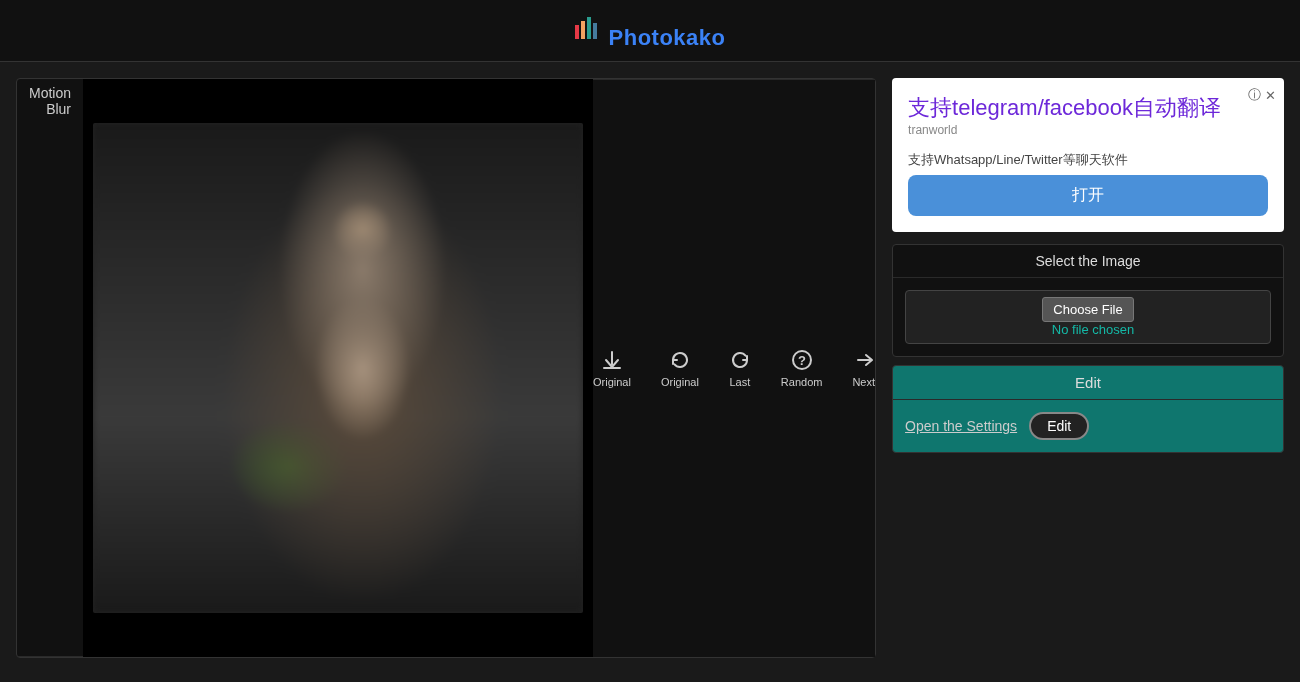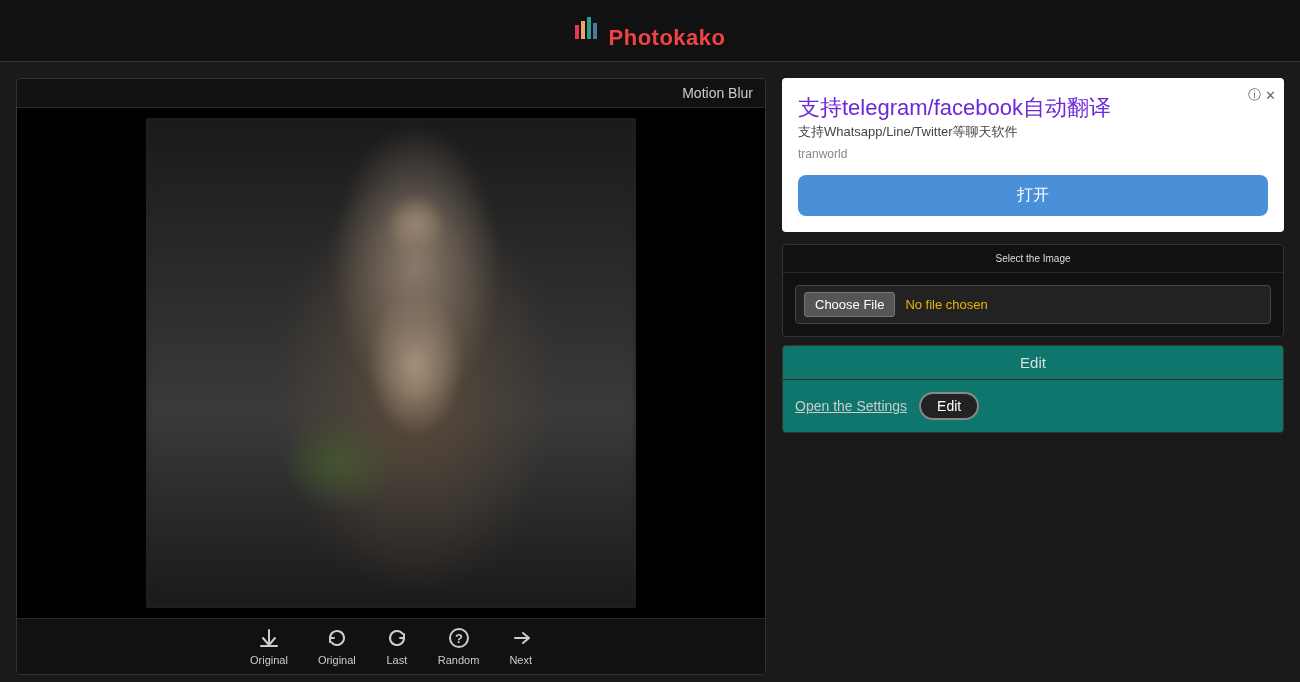--- a/index.html
+++ b/index.html
@@ -21,42 +21,42 @@
       padding: 10px 0;
       border-bottom: 1px solid #333;
     }
     #header .logo-icon {
       margin-right: 8px;
       font-size: 22px;
     }
     #header .site-title {
       font-size: 22px;
       font-weight: bold;
-      color: #ef4444;
+      color: #3b82f6;
       letter-spacing: 0.5px;
       margin-top: 15px;
     }
 
     
     #main-container {
       display: flex;
       padding: 16px;
       gap: 16px;
     }
 
     
     #left-panel {
       background: #111;
       border: 1px solid #333;
       border-radius: 4px;
       flex: 0 0 750px;
       min-height: 580px;
       position: relative;
       display: flex;
-      flex-direction: column;
+      flex-direction: row;
     }
 
     #panel-title {
       text-align: right;
       padding: 6px 12px;
       font-size: 14px;
       color: #ccc;
       border-bottom: 1px solid #2a2a2a;
     }
 
@@ -180,49 +180,50 @@
     
     #select-section {
       background: #111;
       border: 1px solid #333;
       border-radius: 4px;
       margin-bottom: 8px;
     }
     #select-header {
       text-align: center;
       padding: 8px;
-      font-size: 10px;
+      font-size: 14px;
       color: #ddd;
       border-bottom: 1px solid #2a2a2a;
     }
     #select-body {
       padding: 12px;
     }
     #file-input-wrapper {
       background: #222;
       border: 1px solid #444;
       border-radius: 4px;
       padding: 6px 8px;
       display: flex;
       align-items: center;
       gap: 0;
+      flex-direction: column;
     }
     #choose-file-btn {
       background: #555;
       color: #fff;
       border: 1px solid #777;
       border-radius: 3px;
       padding: 4px 10px;
       font-size: 13px;
       cursor: pointer;
       white-space: nowrap;
     }
     #file-status {
       font-size: 13px;
-      color: #eab308;
+      color: #14b8a6;
       margin-left: 10px;
     }
 
     
     #edit-section {
       background: #0f766e;
       border: 1px solid #333;
       border-radius: 4px;
     }
     #edit-header {
@@ -337,22 +338,22 @@
   </div>
 
   <div id="right-panel">
 
     <div id="ad-box">
       <div id="ad-close">
         <span>ⓘ</span>
         <span>✕</span>
       </div>
       <div id="ad-title">支持telegram/facebook自动翻译</div>
+      <div id="ad-source">tranworld</div>
       <div id="ad-subtitle">支持Whatsapp/Line/Twitter等聊天软件</div>
-      <div id="ad-source">tranworld</div>
       <button id="ad-button">打开</button>
     </div>
 
     <div id="select-section">
       <div id="select-header">Select the Image</div>
       <div id="select-body">
         <div id="file-input-wrapper">
           <button id="choose-file-btn">Choose File</button>
           <span id="file-status">No file chosen</span>
         </div>

